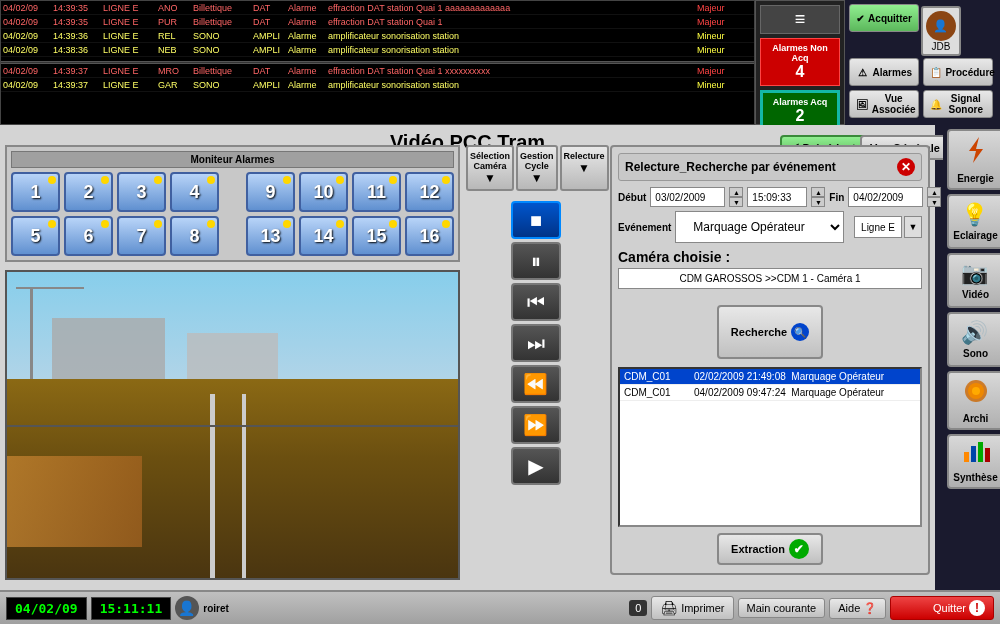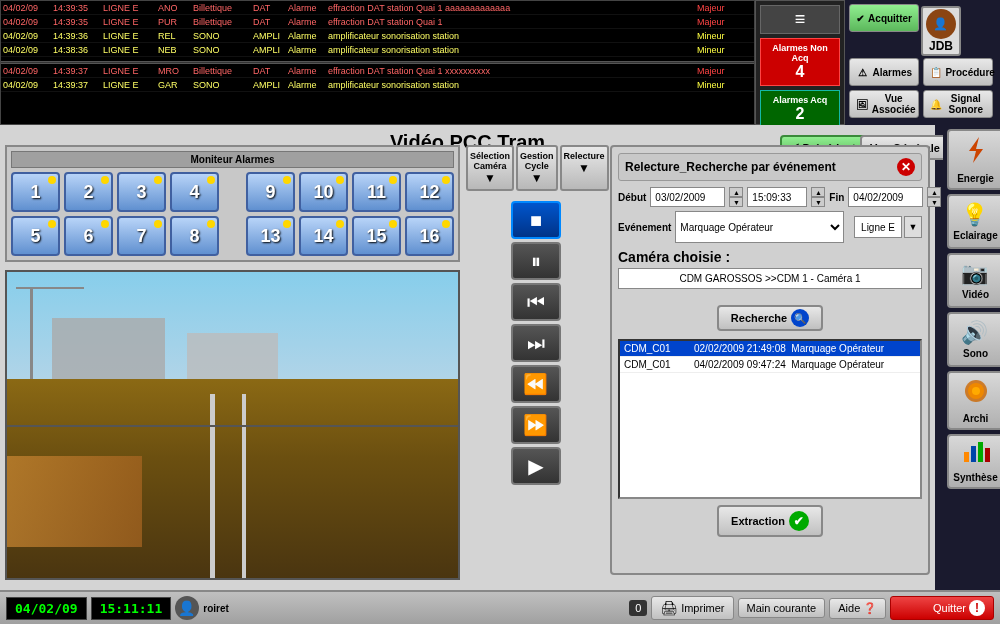--- a/index.html
+++ b/index.html
@@ -79,21 +79,21 @@
       border: 1px solid #ff4444;
     }
     .alarm-acq-box {
       background: #006600;
       color: #fff;
       text-align: center;
       font-size: 9px;
       font-weight: bold;
       padding: 4px 2px;
       margin: 4px;
-      border: 1px solid #14b8a6;
+      border: 3px solid #14b8a6;
     }
     .alarm-menu-icon {
       background: #444;
       color: #fff;
       text-align: center;
       font-size: 18px;
       padding: 3px;
       margin: 4px;
       border: 1px solid #666;
       cursor: pointer;
@@ -371,22 +371,22 @@
       font-size: 7px;
       display: flex;
       align-items: center;
       justify-content: center;
       cursor: pointer;
     }
 
     .dropdown-select {
       background: #fff;
       border: 1px solid #888;
-      padding: 2px 0;
-      font-size: 10px;
+      padding: 2px 13px;
+      font-size: 12px;
       height: 32px;
       flex: 1;
     }
     .dropdown-arrow {
       background: #ddd;
       border: 1px solid #888;
       width: 18px;
       height: 22px;
       display: flex;
       align-items: center;
@@ -411,21 +411,21 @@
       margin-bottom: 6px;
     }
 
     .recherche-btn {
       display: flex;
       align-items: center;
       gap: 4px;
       background: linear-gradient(180deg, #e8e8e8 0%, #c0c0c0 100%);
       border: 2px solid #888;
       border-radius: 4px;
-      padding: 2px 12px;
+      padding: 16px 12px;
       font-size: 11px;
       font-weight: bold;
       cursor: pointer;
       margin: 16px auto 8px auto;
       width: fit-content;
     }
 
     .results-list {
       background: #fff;
       border: 2px inset #888;
@@ -721,21 +721,21 @@
 </div>
 
 <div style="position:absolute; top:0; left:845px; width:155px; height:125px; background:#1a1a2e; padding:4px;">
   <div style="display:flex; gap:4px; margin-bottom:4px;">
     <button class="top-btn acquitter-btn">
       <span class="btn-icon">✔</span>
       <span>Acquitter</span>
     </button>
     <div class="jdb-box" style="position:relative;">
       <div class="jdb-icon">👤</div>
-      <div style="font-size:12px; font-weight:bold;text-align:center;">JDB</div>
+      <div style="font-size:10px; font-weight:normal;text-align:center;">JDB</div>
     </div>
   </div>
   <div style="display:flex; gap:4px; margin-bottom:4px;">
     <button class="top-btn alarmes-btn">
       <span class="btn-icon">⚠</span>
       <span>Alarmes</span>
     </button>
     <button class="top-btn procedure-btn">
       <span class="btn-icon">📋</span>
       <span>Procédure</span>

